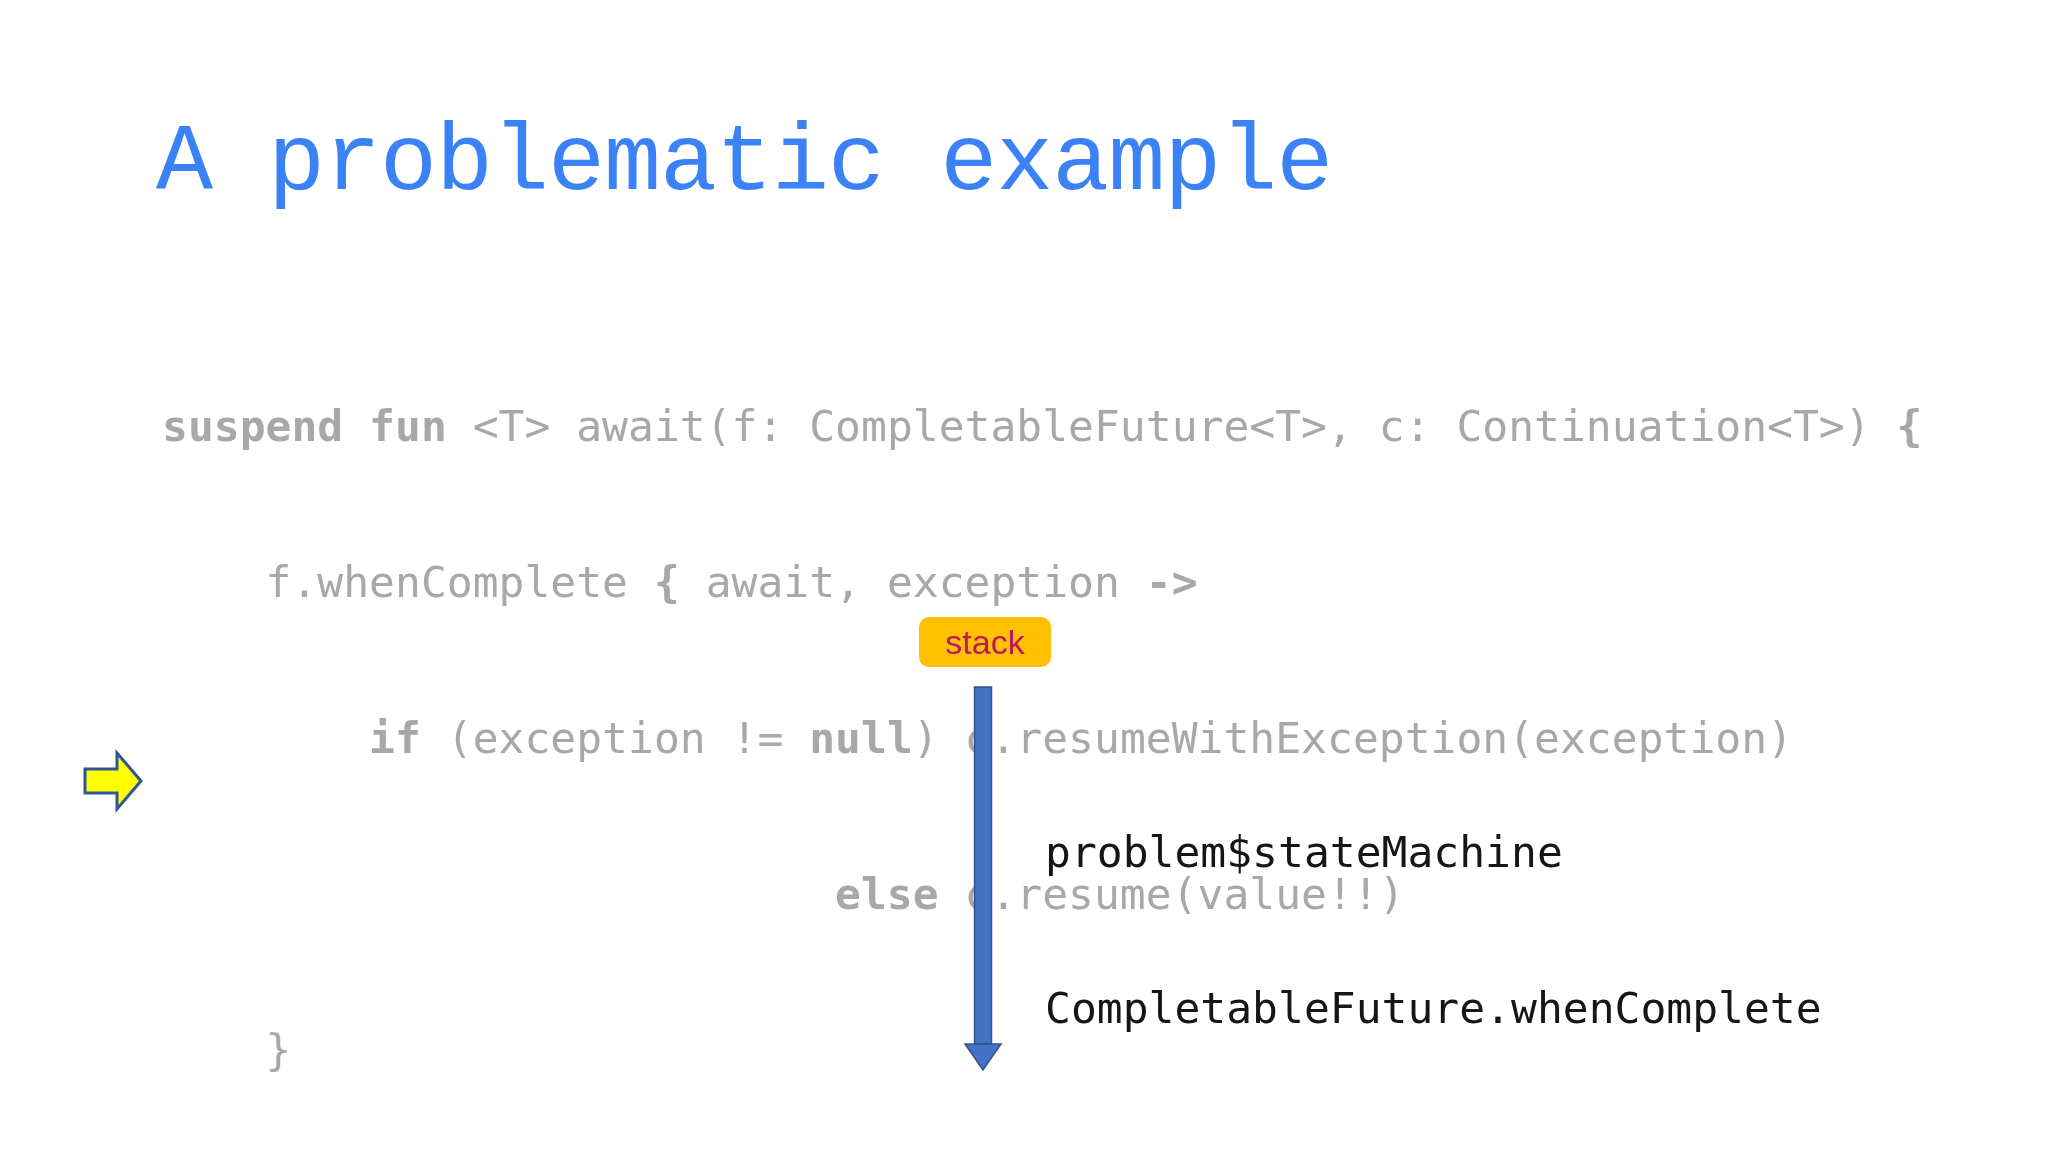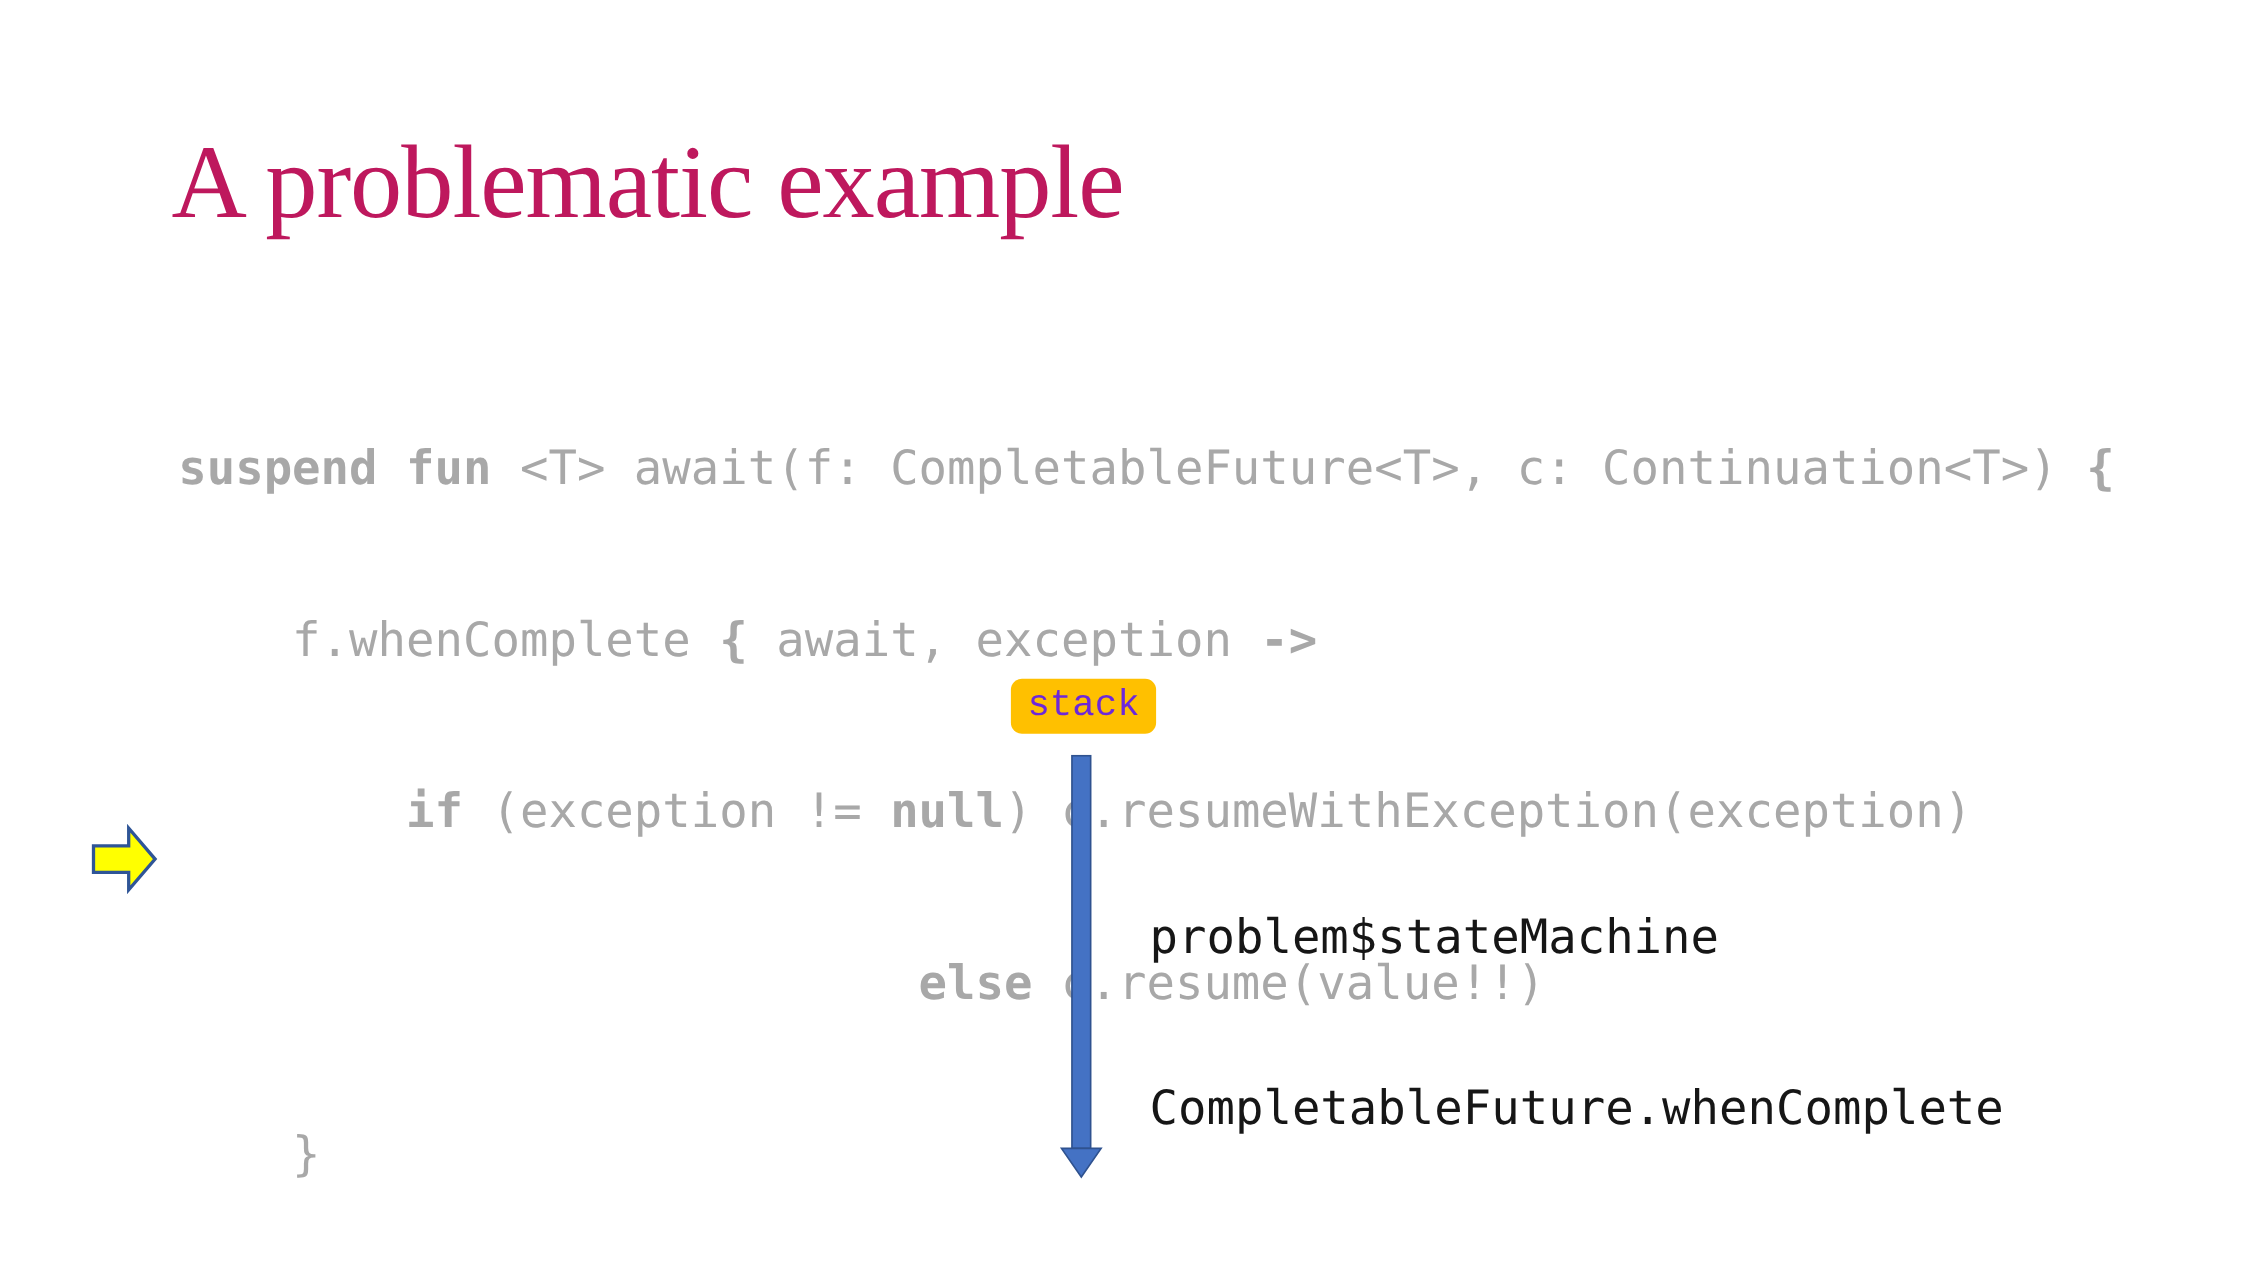--- a/index.html
+++ b/index.html
@@ -17,25 +17,25 @@
   .slide {
     position: absolute;
     inset: 0;
     background: #ffffff;
   }
   .title {
     position: absolute;
     left: 156px;
     top: 110px;
     margin: 0;
-    font-family: Liberation Serif, serif;
+    font-family: Liberation Mono, monospace;
     font-size: 95px;
     font-weight: 300;
     letter-spacing: -1px;
-    color: #be185d;
+    color: #3b82f6;
     white-space: nowrap;
   }
   .code {
     position: absolute;
     left: 162px;
     top: 296px;
     font-family: "DejaVu Sans Mono", monospace;
     font-size: 43px;
     line-height: 52px;
     color: #a8a8a8;
@@ -54,23 +54,23 @@
     top: 617px;
     width: 132px;
     height: 50px;
     background: #ffc000;
     border-radius: 10px;
     display: flex;
     align-items: center;
     justify-content: center;
   }
   .badge span {
-    font-family: Liberation Mono, monospace;
+    font-family: Liberation Sans, sans-serif;
     font-size: 34px;
-    color: #6d28d9;
+    color: #be185d;
   }
   .blue-arrow {
     position: absolute;
     left: 962px;
     top: 686px;
   }
   .frames {
     position: absolute;
     left: 1045px;
     top: 722px;

